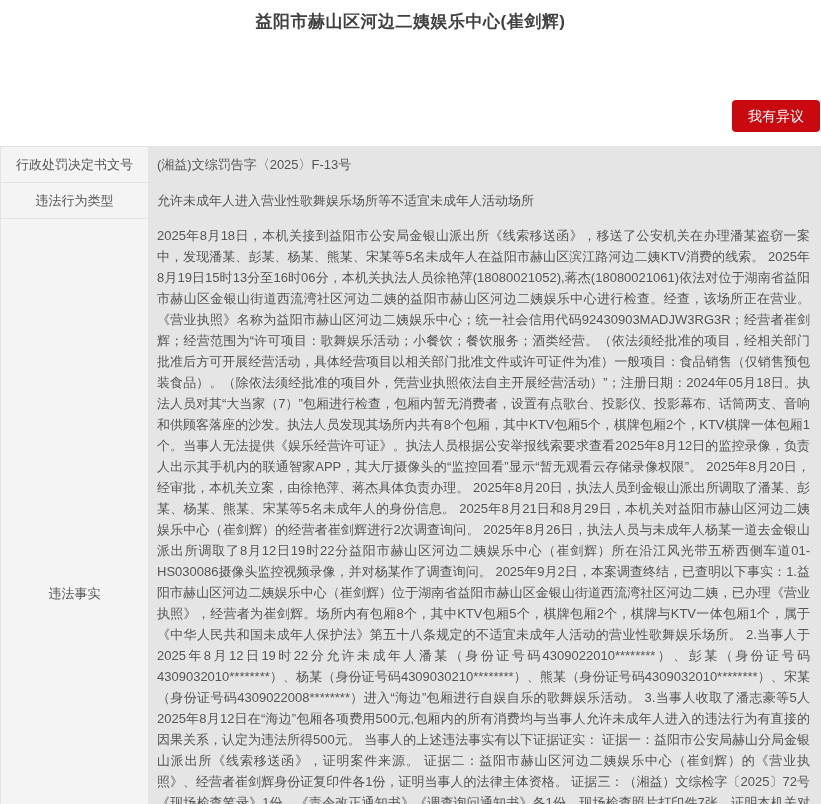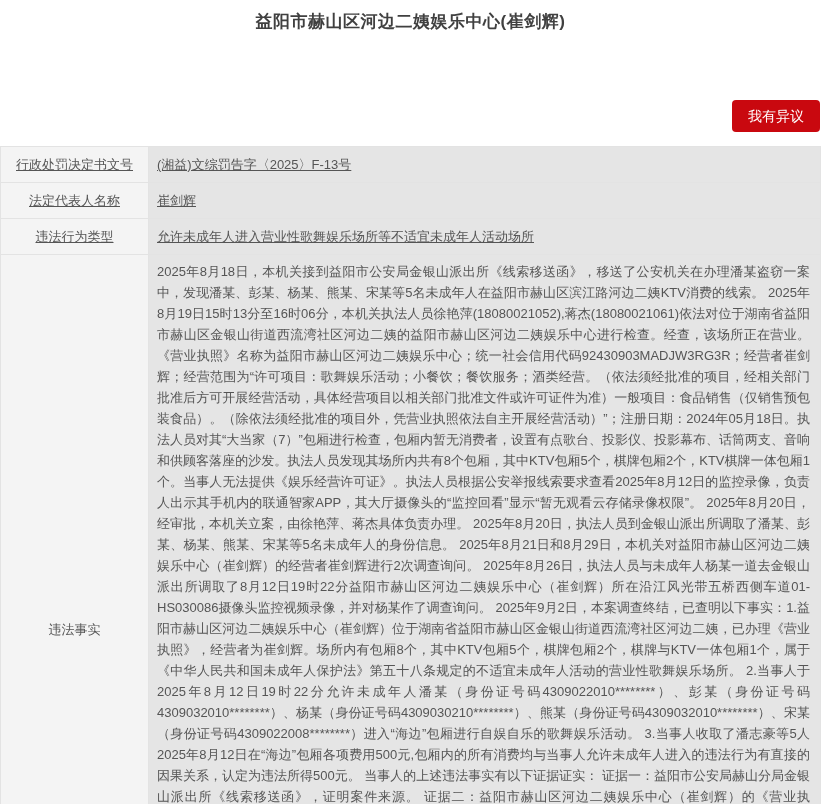--- a/index.html
+++ b/index.html
@@ -63,44 +63,40 @@
   td.value-cell {
     background: #e5e5e5;
     padding: 7px 10px 7px 8px;
     line-height: 21px;
   }
   td.value-cell.long-text {
     text-align: justify;
     padding-top: 6px;
     padding-bottom: 8px;
   }
-  tr.simple-row td { height: 30px; text-decoration: underline; }
+  tr.simple-row td { height: 30px; }
 </style>
 </head>
 <body>
 
 <div class="page">
 
   <h1 class="page-title">益阳市赫山区河边二姨娱乐中心(崔剑辉)</h1>
 
   <div class="toolbar">
     <button class="objection-btn">我有异议</button>
   </div>
 
   <table class="info-table">
     <tbody>
       <tr class="simple-row">
         <td class="label-cell">行政处罚决定书文号</td>
         <td class="value-cell">(湘益)文综罚告字〈2025〉F-13号</td>
       </tr>
       <tr class="simple-row">
-        <td class="label-cell">法定代表人名称</td>
-        <td class="value-cell">崔剑辉</td>
-      </tr>
-      <tr class="simple-row">
         <td class="label-cell">违法行为类型</td>
         <td class="value-cell">允许未成年人进入营业性歌舞娱乐场所等不适宜未成年人活动场所</td>
       </tr>
       <tr>
         <td class="label-cell">违法事实</td>
         <td class="value-cell long-text">2025年8月18日，本机关接到益阳市公安局金银山派出所《线索移送函》，移送了公安机关在办理潘某盗窃一案中，发现潘某、彭某、杨某、熊某、宋某等5名未成年人在益阳市赫山区滨江路河边二姨KTV消费的线索。 2025年8月19日15时13分至16时06分，本机关执法人员徐艳萍(18080021052),蒋杰(18080021061)依法对位于湖南省益阳市赫山区金银山街道西流湾社区河边二姨的益阳市赫山区河边二姨娱乐中心进行检查。经查，该场所正在营业。《营业执照》名称为益阳市赫山区河边二姨娱乐中心；统一社会信用代码92430903MADJW3RG3R；经营者崔剑辉；经营范围为“许可项目：歌舞娱乐活动；小餐饮；餐饮服务；酒类经营。（依法须经批准的项目，经相关部门批准后方可开展经营活动，具体经营项目以相关部门批准文件或许可证件为准）一般项目：食品销售（仅销售预包装食品）。（除依法须经批准的项目外，凭营业执照依法自主开展经营活动）”；注册日期：2024年05月18日。执法人员对其“大当家（7）”包厢进行检查，包厢内暂无消费者，设置有点歌台、投影仪、投影幕布、话筒两支、音响和供顾客落座的沙发。执法人员发现其场所内共有8个包厢，其中KTV包厢5个，棋牌包厢2个，KTV棋牌一体包厢1个。当事人无法提供《娱乐经营许可证》。执法人员根据公安举报线索要求查看2025年8月12日的监控录像，负责人出示其手机内的联通智家APP，其大厅摄像头的“监控回看”显示“暂无观看云存储录像权限”。 2025年8月20日，经审批，本机关立案，由徐艳萍、蒋杰具体负责办理。 2025年8月20日，执法人员到金银山派出所调取了潘某、彭某、杨某、熊某、宋某等5名未成年人的身份信息。 2025年8月21日和8月29日，本机关对益阳市赫山区河边二姨娱乐中心（崔剑辉）的经营者崔剑辉进行2次调查询问。 2025年8月26日，执法人员与未成年人杨某一道去金银山派出所调取了8月12日19时22分益阳市赫山区河边二姨娱乐中心（崔剑辉）所在沿江风光带五桥西侧车道01-HS030086摄像头监控视频录像，并对杨某作了调查询问。 2025年9月2日，本案调查终结，已查明以下事实：1.益阳市赫山区河边二姨娱乐中心（崔剑辉）位于湖南省益阳市赫山区金银山街道西流湾社区河边二姨，已办理《营业执照》，经营者为崔剑辉。场所内有包厢8个，其中KTV包厢5个，棋牌包厢2个，棋牌与KTV一体包厢1个，属于《中华人民共和国未成年人保护法》第五十八条规定的不适宜未成年人活动的营业性歌舞娱乐场所。 2.当事人于2025年8月12日19时22分允许未成年人潘某（身份证号码4309022010********）、彭某（身份证号码4309032010********）、杨某（身份证号码4309030210********）、熊某（身份证号码4309032010********）、宋某（身份证号码4309022008********）进入“海边”包厢进行自娱自乐的歌舞娱乐活动。 3.当事人收取了潘志豪等5人2025年8月12日在“海边”包厢各项费用500元,包厢内的所有消费均与当事人允许未成年人进入的违法行为有直接的因果关系，认定为违法所得500元。 当事人的上述违法事实有以下证据证实： 证据一：益阳市公安局赫山分局金银山派出所《线索移送函》，证明案件来源。 证据二：益阳市赫山区河边二姨娱乐中心（崔剑辉）的《营业执照》、经营者崔剑辉身份证复印件各1份，证明当事人的法律主体资格。 证据三：（湘益）文综检字〔2025〕72号《现场检查笔录》1份，《责令改正通知书》《调查询问通知书》各1份，现场检查照片打印件7张，证明本机关对当事人现场进行检查的情况和当事人场所属于营业性歌舞娱乐场所的事实。 证据四：金银山派出所对潘某、彭某《询问笔录》各1份，本机关对杨某《调查询问笔录》1份，潘某等5名未成年人的身份信息1份，沿江风光带五桥西侧车道01-HS030086摄像头2025年8月12日19时22分监控视频录像1段，证明当事人允许未成年人进入的事实。 证据五：本机关对当事人经营者崔剑辉《调查询问笔录》2份，当事人提供的8月12日账单1份，经当事人签字确认的监控视频截图2张和执法记录仪视频截图2张，证明当事人对违法事实的认定。 上述证据系本机关依照法定程序取得，已交当事人发表意见，当事人未提出异议，案件证据真实、合法，与当事人的违法行为有关联性，本机关予以采信，且当事人未提出陈述和申辩。</td>
       </tr>
     </tbody>
   </table>
 

